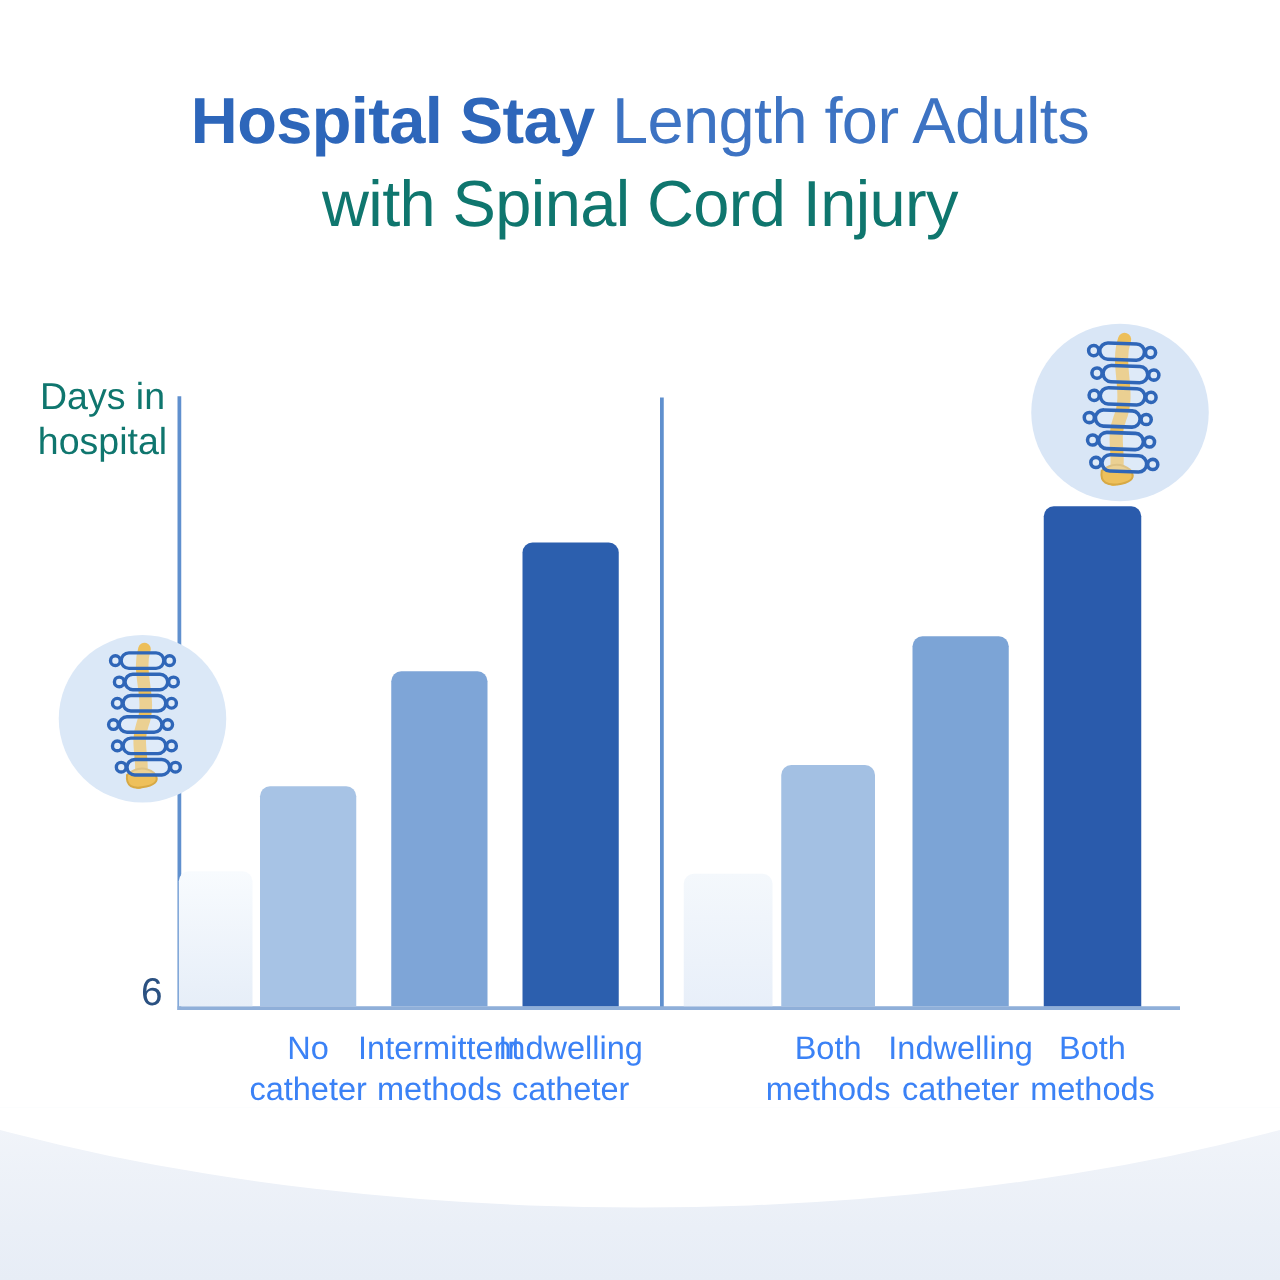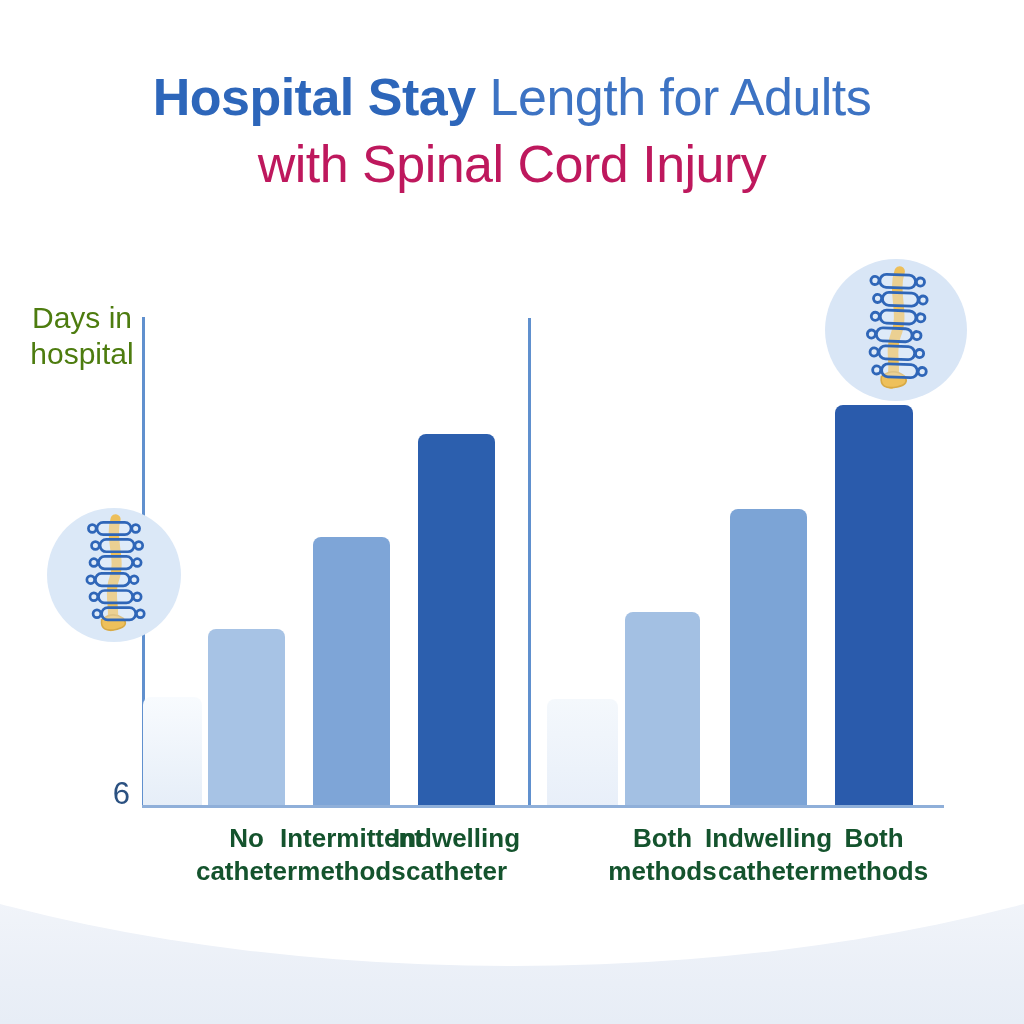--- a/index.html
+++ b/index.html
@@ -22,42 +22,42 @@
   }
 
   
   .title{
     position:absolute;top:64px;left:0;width:1024px;text-align:center;z-index:2;
     font-size:52px;line-height:67px;letter-spacing:-0.5px;margin:0;font-weight:400;
   }
   .title .t-line1{display:block;}
   .title .t-bold{font-weight:800;color:#2d66ba;}
   .title .t-rest{font-weight:500;color:#3d73c3;}
-  .title .t-line2{display:block;color:#be185d;font-weight:400;}
+  .title .t-line2{display:block;color:#0f766e;font-weight:400;}
 
   
   .ylabel{
     position:absolute;left:22px;top:300px;width:120px;text-align:center;
-    font-size:30px;line-height:36px;color:#4d7c0f;white-space:pre-line;z-index:2;
+    font-size:30px;line-height:36px;color:#0f766e;white-space:pre-line;z-index:2;
   }
   .ytick{
     position:absolute;left:94px;top:776px;width:36px;text-align:right;
     font-size:31px;color:#2b5181;z-index:2;
   }
 
   
   .chart-area{position:absolute;left:142px;top:317px;width:802px;height:491px;z-index:1;}
   .y-axis-line{position:absolute;left:0;top:0;bottom:0;width:3px;background:#6090ce;}
   .divider-line{position:absolute;left:386px;top:1px;bottom:0;width:3px;background:#6090ce;}
   .x-axis-line{position:absolute;left:0;right:0;bottom:0;height:3px;background:#8fafd9;}
   .bar{position:absolute;bottom:3px;border-radius:8px 8px 0 0;}
 
   .bar-label{
     position:absolute;top:822px;width:190px;text-align:center;
-    font-size:26px;line-height:33px;color:#14532d;white-space:pre-line;z-index:2;font-weight:bold;
+    font-size:26px;line-height:33px;color:#3b82f6;white-space:pre-line;z-index:2;
   }
 
   
   .icon-circle{
     position:absolute;border-radius:50%;z-index:3;
     display:flex;align-items:center;justify-content:center;
   }
   .icon-circle.left{left:47px;top:508px;width:134px;height:134px;background:#dbe8f7;}
   .icon-circle.right{left:825px;top:259px;width:142px;height:142px;background:#d9e6f6;}
   .icon-circle.right svg{transform:rotate(2deg);}

